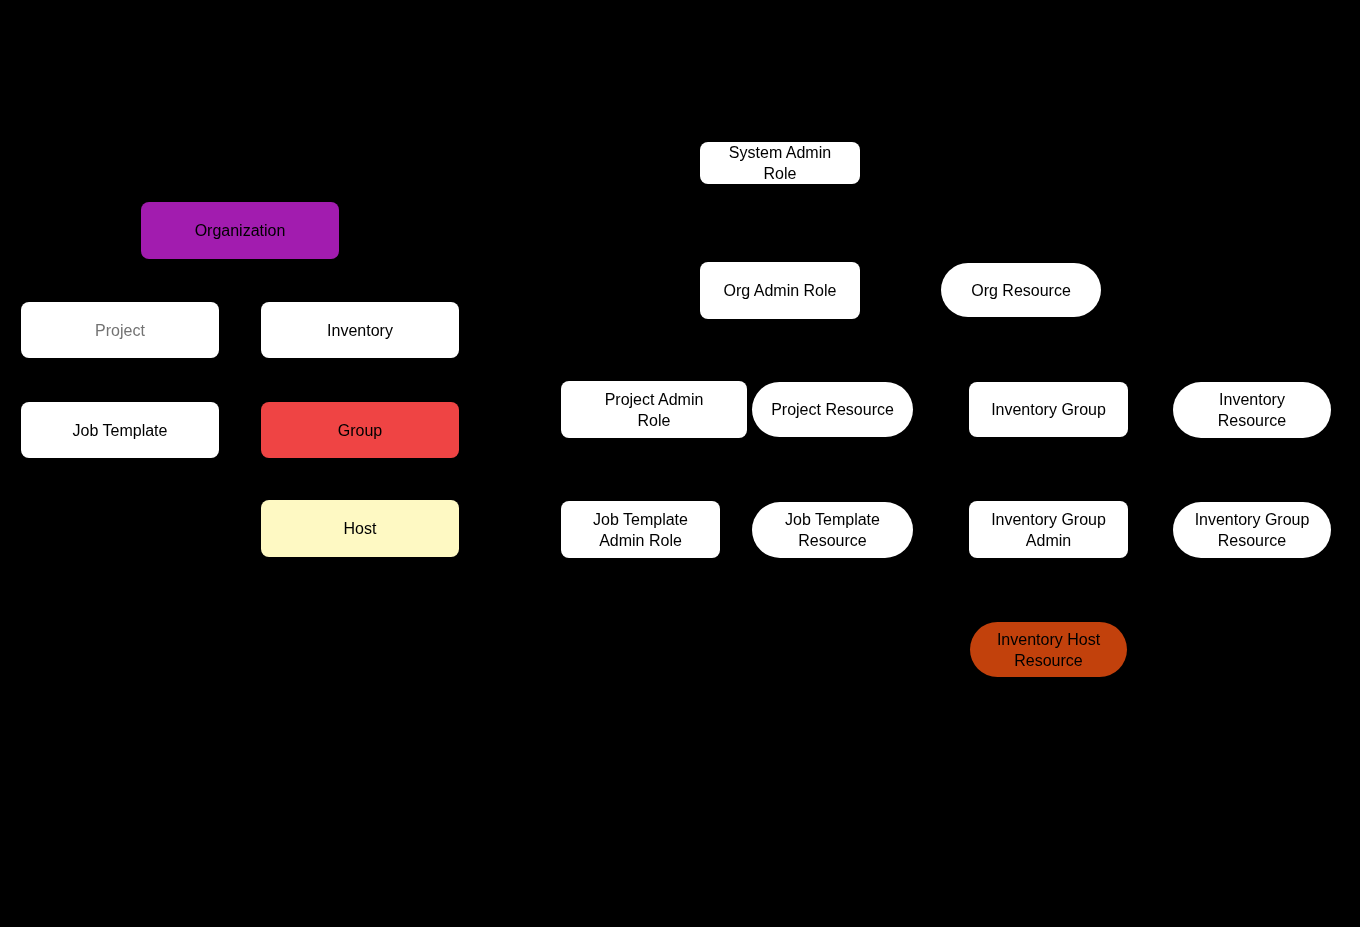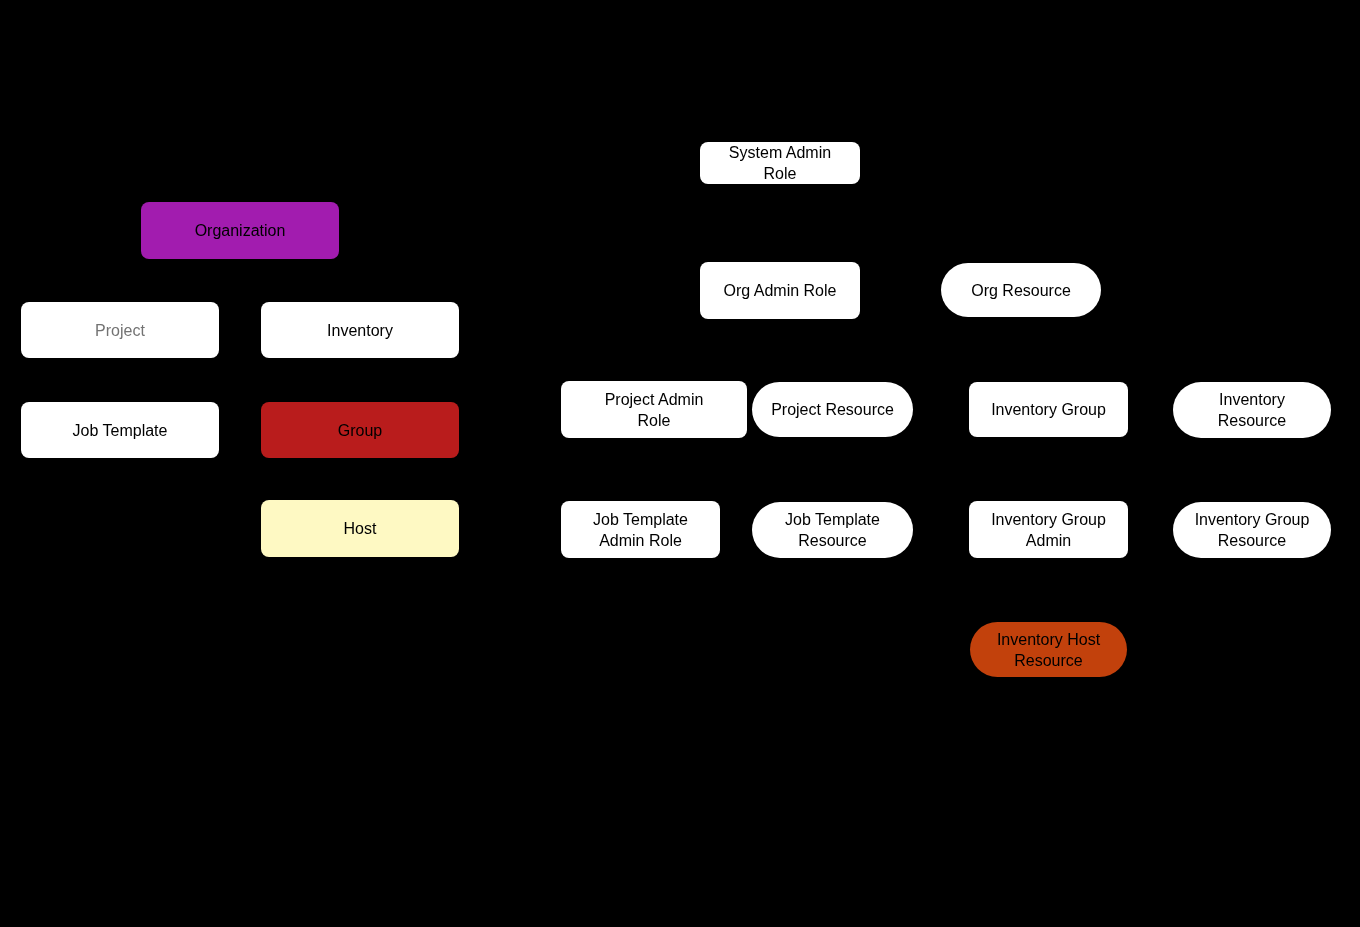--- a/index.html
+++ b/index.html
@@ -46,21 +46,21 @@
     </div>
     <div class="node rect" style="left: 21px; top: 302px; width: 198px; height: 56px; background: rgb(255, 255, 255); color: #737373;">
       <span>Project</span>
     </div>
     <div class="node rect" style="left: 261px; top: 302px; width: 198px; height: 56px; background: rgb(255, 255, 255); color: rgb(0, 0, 0);">
       <span>Inventory</span>
     </div>
     <div class="node rect" style="left: 21px; top: 402px; width: 198px; height: 56px; background: rgb(255, 255, 255); color: rgb(0, 0, 0);">
       <span>Job Template</span>
     </div>
-    <div class="node rect" style="left: 261px; top: 402px; width: 198px; height: 56px; background: #b91c1c; color: rgb(0, 0, 0);">
+    <div class="node rect" style="left: 261px; top: 402px; width: 198px; height: 56px; background: #ef4444; color: rgb(0, 0, 0);">
       <span>Group</span>
     </div>
     <div class="node rect" style="left: 261px; top: 500px; width: 198px; height: 57px; background: #fef9c3; color: rgb(0, 0, 0);">
       <span>Host</span>
     </div>
     <div class="node rect" style="left: 700px; top: 142px; width: 160px; height: 42px; background: rgb(255, 255, 255); color: rgb(0, 0, 0);">
       <span>System Admin<br>Role</span>
     </div>
     <div class="node rect" style="left: 700px; top: 262px; width: 160px; height: 57px; background: rgb(255, 255, 255); color: rgb(0, 0, 0); text-align: center;">
       <span>Org Admin Role</span>

